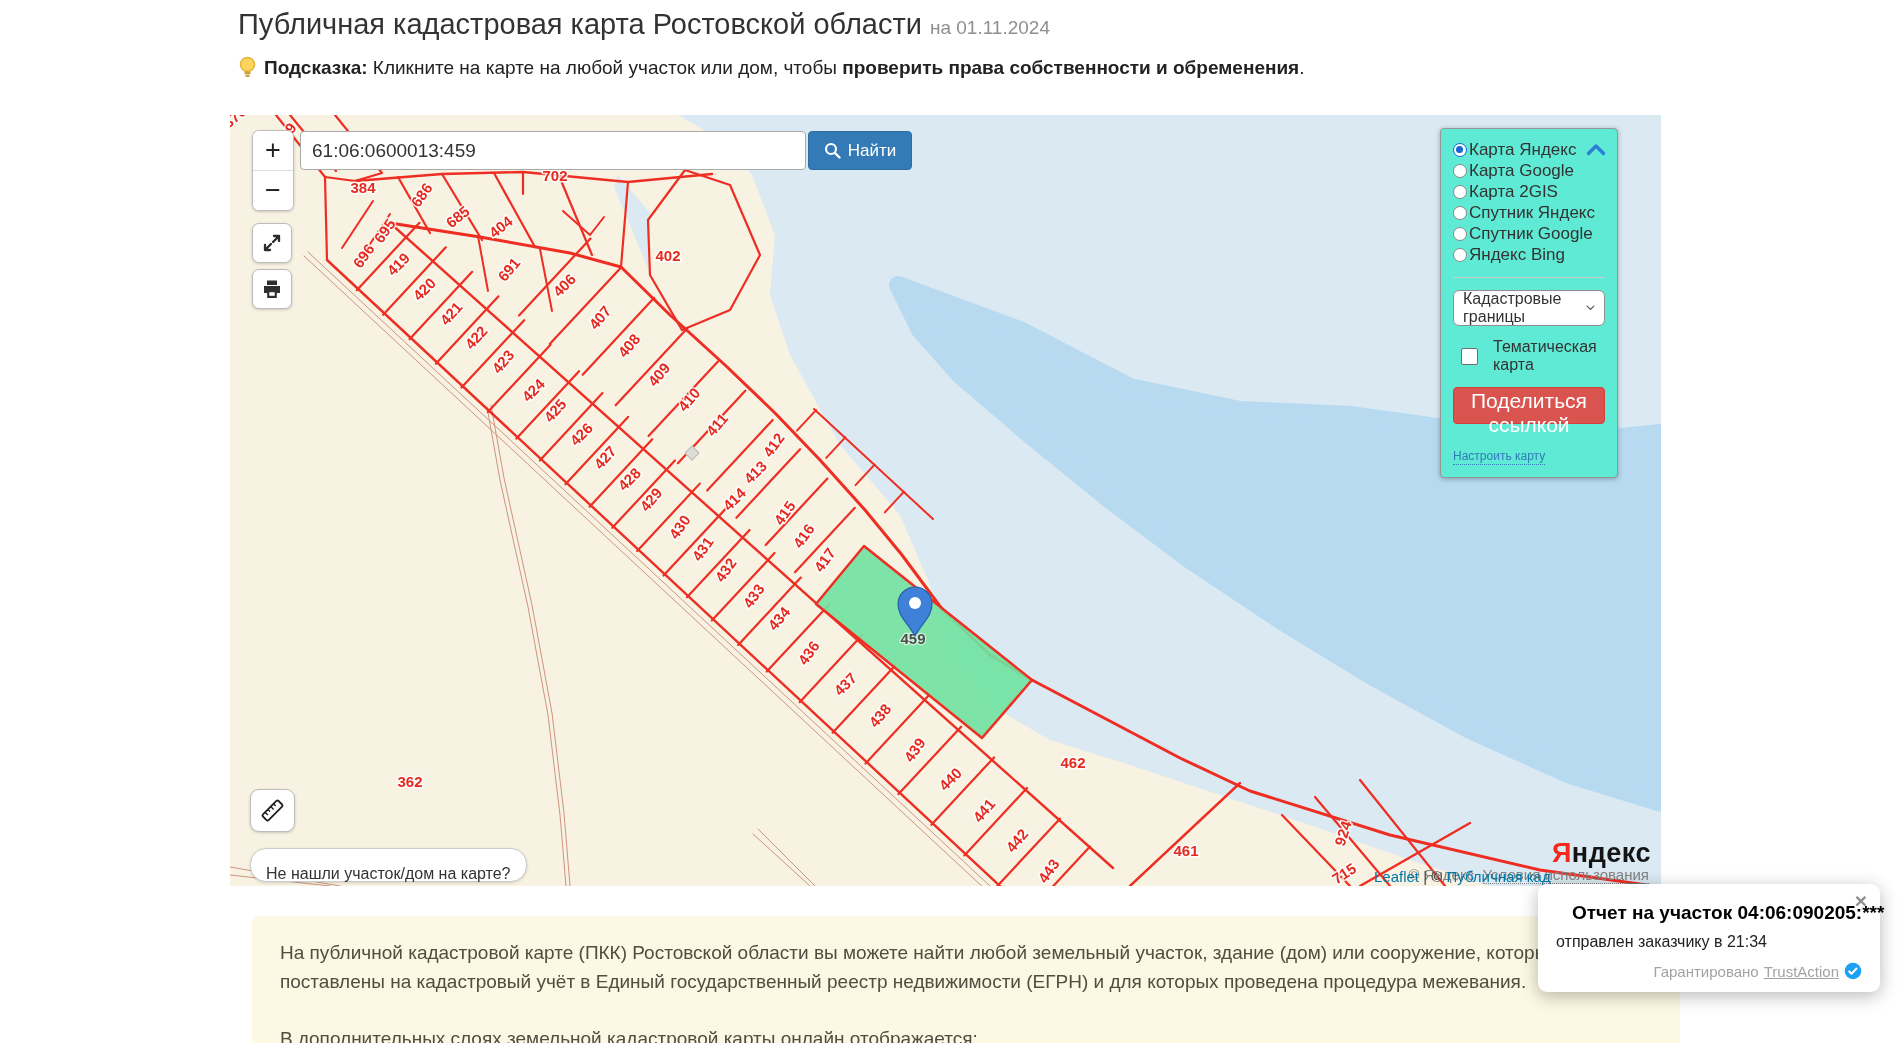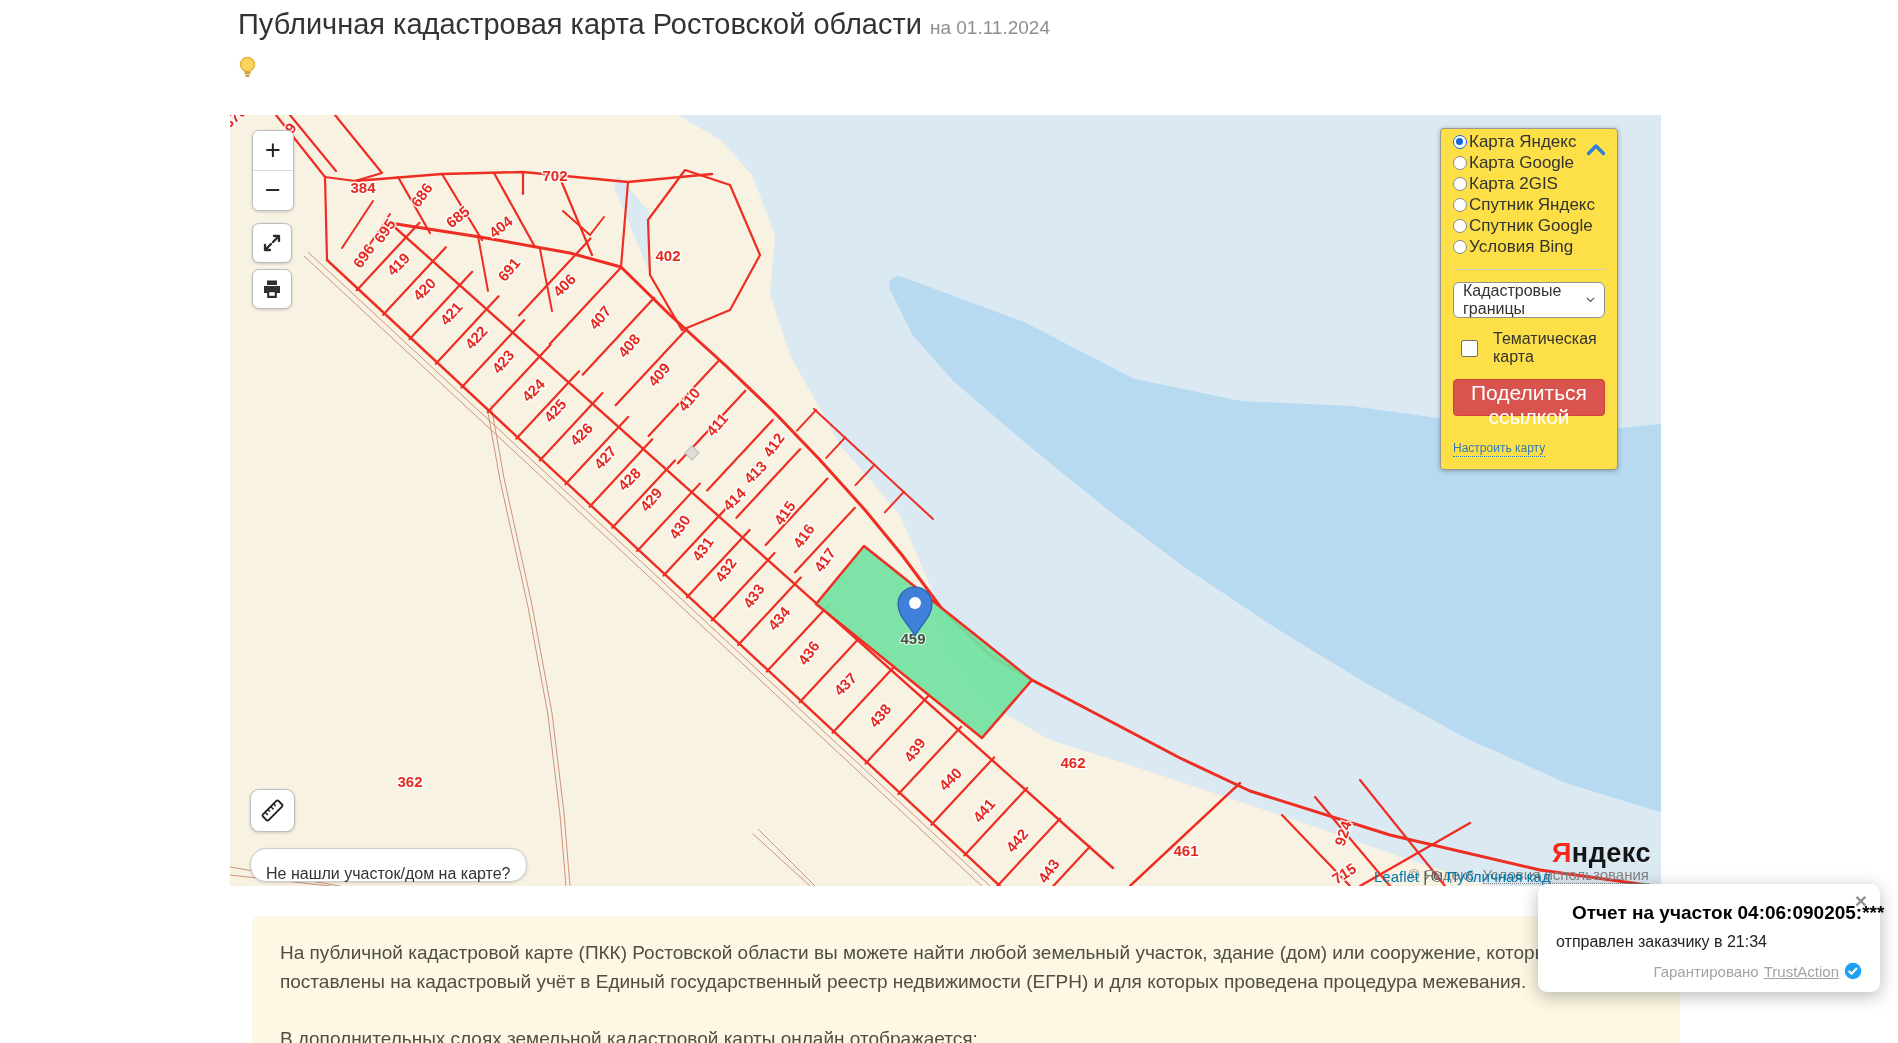--- a/index.html
+++ b/index.html
@@ -55,22 +55,22 @@
     font-family:"Liberation Sans",sans-serif;background:#fff;
   }
   .findbtn{
     width:104px;height:39px;background:#337ab7;border:1px solid #2e6da4;border-radius:4px;
     color:#fff;font-size:17px;display:flex;align-items:center;justify-content:center;gap:7px;
     cursor:pointer;font-family:"Liberation Sans",sans-serif;
   }
   
   .panel{
     position:absolute;left:1210px;top:13px;width:178px;box-sizing:border-box;
-    background:#fde047;border:1px solid #979797;border-radius:4px;
-    box-shadow:0 1px 5px rgba(0,0,0,.3);padding:2px 12px 14px;
+    background:#5eead4;border:1px solid #979797;border-radius:4px;
+    box-shadow:0 1px 5px rgba(0,0,0,.3);padding:10px 12px 14px;
   }
   .chevup{position:absolute;right:11px;top:14px;cursor:pointer;}
   .radiorow{display:flex;align-items:center;height:21px;font-size:17px;color:#333;cursor:pointer;}
   .radio{
     width:14px;height:14px;border:1.5px solid #8a8a8a;border-radius:50%;
     margin-right:2px;box-sizing:border-box;flex:none;position:relative;background:#fff;
   }
   .radio.sel{border-color:#1667d3;}
   .radio.sel::after{
     content:"";position:absolute;left:2px;top:2px;width:7px;height:7px;border-radius:50%;background:#1667d3;
@@ -120,20 +120,21 @@
 <body>
 
 <h1 class="h1"><span>Публичная кадастровая карта Ростовской области</span><span class="hdate">на 01.11.2024</span></h1>
 
 <div class="hint">
   <svg width="19" height="24" viewBox="0 0 19 24">
     <circle cx="9.5" cy="8.5" r="7" fill="#fad45c" stroke="#e3b53a" stroke-width="1.5"></circle>
     <rect x="6.5" y="15.5" width="6" height="3" rx="1" fill="#caa53d"></rect>
     <rect x="7.3" y="19" width="4.4" height="2" rx="1" fill="#caa53d"></rect>
   </svg>
+  <span><b>Подсказка:</b><span> Кликните на карте на любой участок или дом, чтобы </span><b>проверить права собственности и обременения</b><span>.</span></span>
 </div>
 
 <div class="map">
   <svg class="mapsvg" id="mapsvg" viewBox="0 0 1431 771">
       <rect x="0" y="0" width="1431" height="771" fill="#f7f2e2"></rect>
       <polygon points="448 0 492 26 522 60 545 120 540 180 560 240 610 330 670 400 700 470 720 540 760 590 820 625 900 650 990 680 1080 710 1180 745 1260 771 1431 771 1431 0" fill="#dbe9f2" stroke="none" stroke-width="0" stroke-linejoin="round"></polygon>
       <polygon points="388 60 420 98 440 160 452 218 424 168 400 110 384 72" fill="#dbe9f2" stroke="none" stroke-width="0" stroke-linejoin="round"></polygon>
       <polygon points="668 170 790 215 900 272 1010 295 1120 300 1250 318 1360 325 1431 318 1431 688 1340 660 1240 615 1140 560 1050 505 960 445 880 385 800 320 730 260 690 215" fill="#b7daf1" stroke="#b7daf1" stroke-width="18" stroke-linejoin="round"></polygon>
       <polygon points="455 55 500 70 530 140 500 195 452 215 420 160 418 105" fill="#f7f2e2" stroke="#ee2d23" stroke-width="2.2" stroke-linejoin="round"></polygon>
       <line x1="78" y1="137" x2="817" y2="824" stroke="#cd9480" stroke-width="1" stroke-linecap="round"></line>
@@ -292,20 +293,30 @@
     <svg width="27" height="27" viewBox="0 0 27 27">
       <g transform="rotate(-45 13.5 13.5)">
         <rect x="2.5" y="9.5" width="22" height="8" rx="1.5" fill="#fff" stroke="#1e1e1e" stroke-width="1.8"></rect>
         <path d="M7 9.5v4M11 9.5v3M15 9.5v4M19 9.5v3" stroke="#1e1e1e" stroke-width="1.4"></path>
       </g>
     </svg>
   </button>
 
   <button class="pill">Не нашли участок/дом на карте?</button>
 
+  <div class="searchbar">
+    <input value="61:06:0600013:459" style="">
+    <button class="findbtn">
+      <svg width="17" height="17" viewBox="0 0 17 17">
+        <circle cx="7" cy="7" r="5" stroke="#fff" stroke-width="2.2" fill="none"></circle>
+        <path d="M11 11l4.5 4.5" stroke="#fff" stroke-width="2.4" stroke-linecap="round"></path>
+      </svg>
+      <span>Найти</span>
+    </button>
+  </div>
 
   <div class="panel">
     <svg class="chevup" width="20" height="13" viewBox="0 0 20 13">
       <path d="M2.5 10.5L10 3l7.5 7.5" stroke="#2f7ed8" stroke-width="3.4" fill="none" stroke-linecap="round" stroke-linejoin="round"></path>
     </svg>
     <div id="radio-list">
         <div class="radiorow">
           <span class="radio sel"></span>
           <span>Карта Яндекс</span>
         </div>
@@ -320,21 +331,21 @@
         <div class="radiorow">
           <span class="radio"></span>
           <span>Спутник Яндекс</span>
         </div>
         <div class="radiorow">
           <span class="radio"></span>
           <span>Спутник Google</span>
         </div>
         <div class="radiorow">
           <span class="radio"></span>
-          <span>Условия Bing</span>
+          <span>Яндекс Bing</span>
         </div>
       </div>
     <hr>
     <div class="select">
       <span>Кадастровые границы</span>
       <svg width="12" height="8" viewBox="0 0 12 8">
         <path d="M1.5 1.5L6 6l4.5-4.5" stroke="#555" stroke-width="1.6" fill="none" stroke-linecap="round"></path>
       </svg>
     </div>
     <label class="chkrow">

